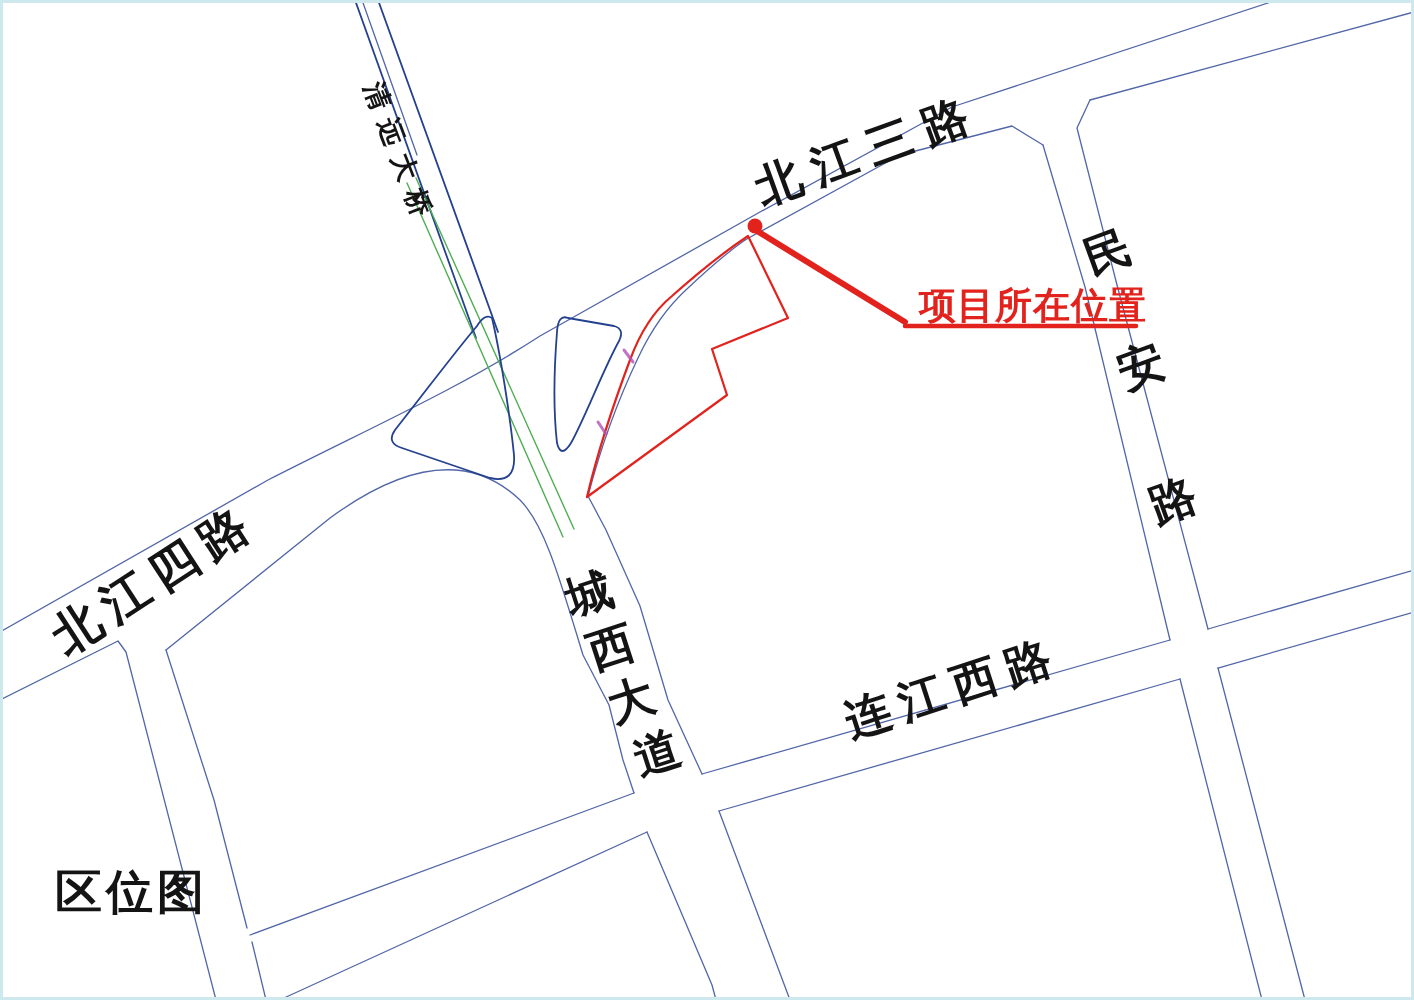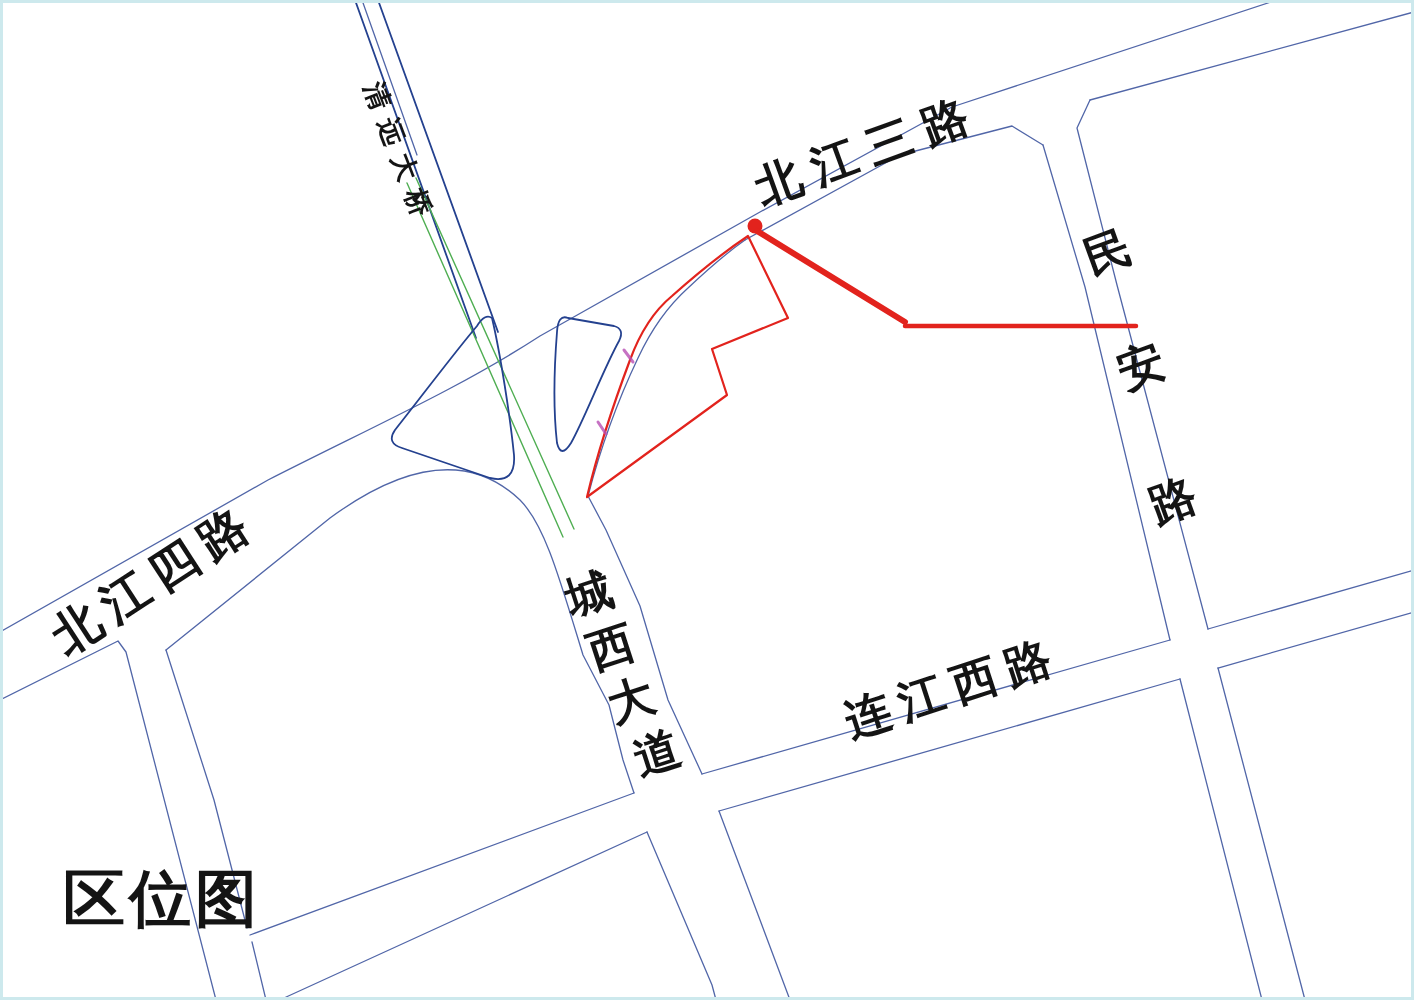--- a/index.html
+++ b/index.html
@@ -32,21 +32,21 @@
   .cx0{left:566px;top:571px;transform:rotate(-18deg);}
   .cx1{left:588px;top:624px;transform:rotate(-18deg);}
   .cx2{left:608px;top:677px;transform:rotate(-18deg);}
   .cx3{left:634px;top:730px;transform:rotate(-18deg);}
   .annotation{
     position:absolute;left:919px;top:287px;z-index:20;
     color:var(--red);font-weight:700;font-size:37px;line-height:1;white-space:nowrap;letter-spacing:1px;
   }
   .title{
     position:absolute;left:55px;top:868px;z-index:20;
-    color:var(--ink);font-weight:700;font-size:62px;letter-spacing:4px;line-height:1;white-space:nowrap;margin-left:8px;
+    color:var(--ink);font-weight:700;font-size:47px;letter-spacing:4px;line-height:1;white-space:nowrap;
   }
 </style>
 </head>
 <body>
 
 <div class="stage">
 
   <svg class="map" width="1414" height="1000" viewBox="0 0 1414 1000">
 
     <g>
@@ -128,17 +128,18 @@
     <span class="char ma2">路</span>
   </div>
 
   <div>
     <span class="char cx0">城</span>
     <span class="char cx1">西</span>
     <span class="char cx2">大</span>
     <span class="char cx3">道</span>
   </div>
 
+  <div class="annotation">项目所在位置</div>
 
   <div class="title">区位图</div>
 
   <div class="frame"></div>
 </div>
 
 </body></html>

